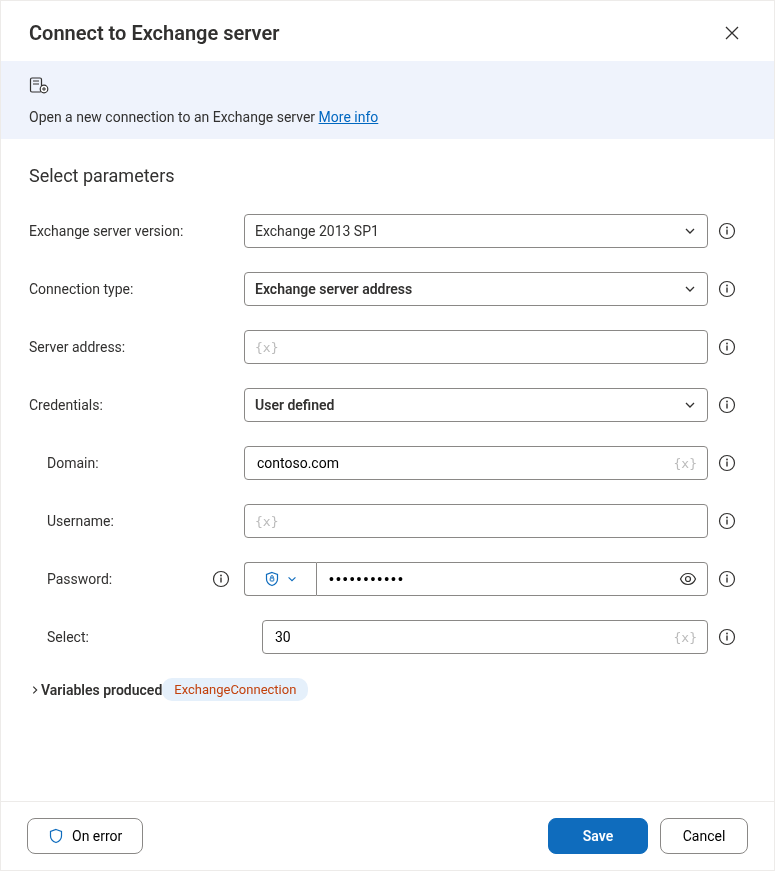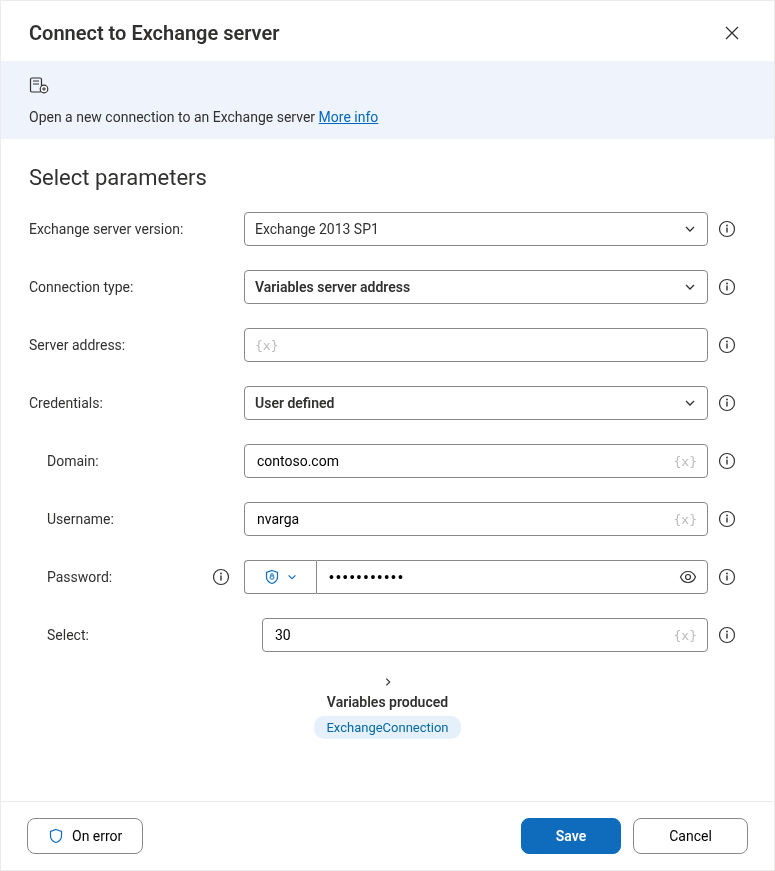--- a/index.html
+++ b/index.html
@@ -4,38 +4,38 @@
 <style>
   * { box-sizing: border-box; }
   html, body { margin:0; padding:0; font-family:"Segoe UI",-apple-system,Roboto,Arial,sans-serif; background:#fff; color:#323130; }
   .dialog { width:775px; height:871px; border:1px solid #edebe9; position:relative; display:flex; flex-direction:column; }
   .title-row { display:flex; align-items:center; justify-content:space-between; padding:18px 28px 14px 28px; }
   .title { font-size:20px; font-weight:600; }
   .close-btn { background:none; border:none; cursor:pointer; padding:6px; }
   .banner { background:#eff3fc; display:flex; align-items:flex-start; gap:14px; padding:14px 28px; font-size:14px;flex-direction:column; }
   .banner a { color:#0067c0; text-decoration:underline; }
   .content { padding:26px 28px 10px 28px; flex:1; overflow:auto; }
-  .section-title { font-size:22px; font-weight:400; margin-bottom:22px; }
+  .section-title { font-size:18px; font-weight:400; margin-bottom:28px; }
   .field-row { display:flex; align-items:center; margin-bottom:24px; }
   .field-label { width:215px; font-size:14px; }
   .field-ctl { flex:1; display:flex; align-items:center; gap:10px; }
   .select, .textin { display:flex; align-items:center; border:1px solid #8a8886; border-radius:4px; background:#fff; height:34px; width:464px; padding:0 10px; font-size:14px; }
   .select { justify-content:space-between; cursor:pointer; }
   .select.bold .sval { font-weight:600; }
   .textin { justify-content:space-between; }
   .textin input { border:none; outline:none; font-size:14px; width:100%; font-family:inherit; }
   .var-hint { color:#bbb; font-family:"Segoe UI",monospace; font-size:13px; }
   .info-icon, .eye-icon { display:inline-flex; }
   .pw-row { display:flex; width:464px; }
   .pw-prefix { border:1px solid #8a8886; border-right:none; border-radius:4px 0 0 4px; height:34px; width:72px; display:flex; align-items:center; justify-content:center; gap:6px; cursor:pointer; }
   .pw-in { border:1px solid #8a8886; border-radius:0 4px 4px 0; height:34px; flex:1; display:flex; align-items:center; padding:0 10px; justify-content:space-between; }
   .pw-in input { border:none; outline:none; font-size:14px; width:100%; letter-spacing:2px; }
   .collapser { display:flex; align-items:center; gap:8px; font-size:14px; font-weight:600; cursor:pointer; margin:8px 0 18px 0; }
-  .collapser2 { display:flex; align-items:center; gap:6px; font-size:14px; font-weight:600; margin:8px 0 22px 0;flex-direction:column; }
-  .tag { background:#e5f0fb; color:#0369a1; border-radius:10px; padding:4px 12px; font-size:13px; font-weight:400; }
+  .collapser2 { display:flex; align-items:center; gap:0; font-size:14px; font-weight:600; margin:8px 0 22px 0; }
+  .tag { background:#e5f0fb; color:#c2410c; border-radius:10px; padding:4px 12px; font-size:13px; font-weight:400; }
   .indented { padding-left:18px; }
   .footer { border-top:1px solid #edebe9; padding:16px 26px; display:flex; justify-content:space-between; align-items:center; }
   .btn { height:36px; padding:0 20px; border-radius:8px; font-size:14px; font-family:inherit; cursor:pointer; display:flex; align-items:center; gap:8px; }
   .btn-secondary { background:#fff; border:1px solid #8a8886; }
   .btn-primary { background:#0f6cbd; border:1px solid #0f6cbd; color:#fff; font-weight:600; }
   .chev { display:inline-block; }
   svg { display:block; }
 </style>
 </head>
 <body>
@@ -87,21 +87,21 @@
               <rect x="8.3" y="7.5" width="1.4" height="5" fill="#323130"></rect>
             </svg>
         </span>
       </div>
     </div>
 
     <div class="field-row">
       <div class="field-label">Connection type:</div>
       <div class="field-ctl">
         <div class="select bold">
-          <span class="sval">Variables server address</span>
+          <span class="sval">Exchange server address</span>
           <span class="chev">
             <svg width="14" height="14" viewBox="0 0 14 14">
                 <path d="M3 5 L7 9 L11 5" stroke="#323130" stroke-width="1.3" fill="none"></path>
               </svg>
           </span>
         </div>
         <span class="info-icon">
           <svg width="18" height="18" viewBox="0 0 18 18">
               <circle cx="9" cy="9" r="7.5" stroke="#323130" stroke-width="1.2" fill="none"></circle>
               <circle cx="9" cy="5.5" r="0.9" fill="#323130"></circle>
@@ -162,21 +162,20 @@
               <rect x="8.3" y="7.5" width="1.4" height="5" fill="#323130"></rect>
             </svg>
         </span>
       </div>
     </div>
 
     <div class="field-row indented">
       <div class="field-label" style="width:197px">Username:</div>
       <div class="field-ctl">
         <div class="textin">
-          <input value="nvarga" style="">
           <span class="var-hint">{x}</span>
         </div>
         <span class="info-icon">
           <svg width="18" height="18" viewBox="0 0 18 18">
               <circle cx="9" cy="9" r="7.5" stroke="#323130" stroke-width="1.2" fill="none"></circle>
               <circle cx="9" cy="5.5" r="0.9" fill="#323130"></circle>
               <rect x="8.3" y="7.5" width="1.4" height="5" fill="#323130"></rect>
             </svg>
         </span>
       </div>
@@ -263,17 +262,17 @@
     <button class="btn btn-secondary">
       <span>
         <svg width="16" height="16" viewBox="0 0 16 16">
             <path d="M8 1.5 L13.5 3.5 V8 C13.5 11 11 13.5 8 14.5 C5 13.5 2.5 11 2.5 8 V3.5 Z" stroke="#0f6cbd" stroke-width="1.2" fill="none"></path>
           </svg>
       </span>
       <span>On error</span>
     </button>
     <div style="display:flex;gap:12px">
       <button class="btn btn-primary" style="width:100px;justify-content:center">Save</button>
-      <button class="btn btn-secondary" style="width:115px;justify-content:center">Cancel</button>
+      <button class="btn btn-secondary" style="width:88px;justify-content:center">Cancel</button>
     </div>
   </div>
 
 </div>
 
 </body></html>

